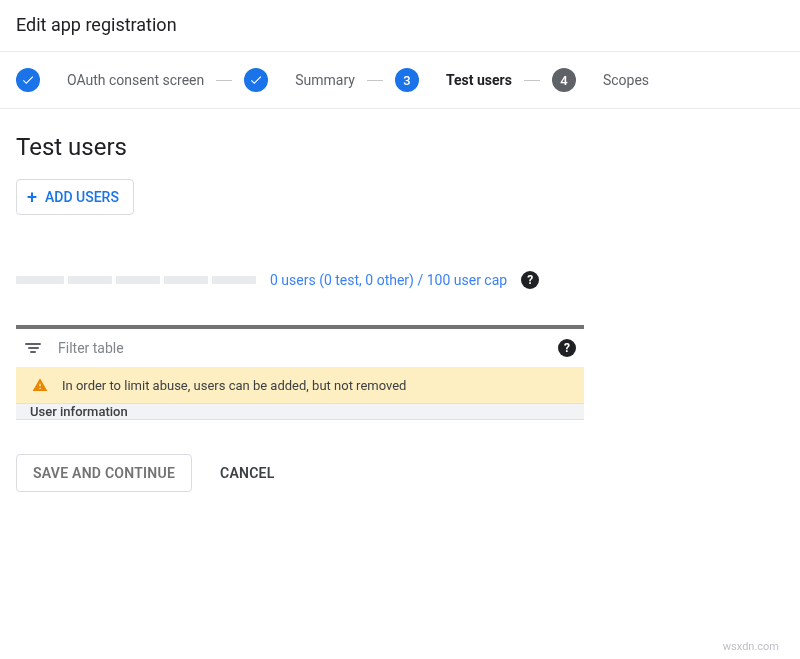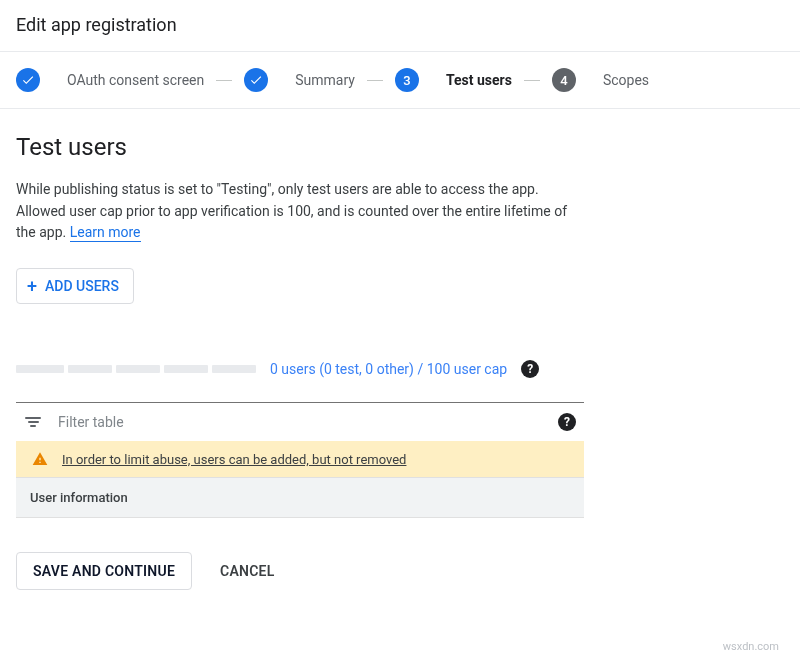--- a/index.html
+++ b/index.html
@@ -117,22 +117,22 @@
     background: #202124;
     color: #fff;
     display: inline-flex;
     align-items: center;
     justify-content: center;
     font-size: 12px;
     font-weight: 700;
     cursor: pointer;
   }
   .table-wrap {
-    border-top: 1px solid #737373;
-    margin-top: 24px;
+    border-top: 4px solid #737373;
+    margin-top: 36px;
   }
   .filter-row {
     display: flex;
     align-items: center;
     padding: 10px 8px;
     gap: 14px;
   }
   .filter-icon { display:flex; flex-direction:column; gap:2px; align-items:center; width:18px;}
   .filter-icon span { display:block; height:2px; background:#5f6368; border-radius:1px;}
   .filter-icon span:nth-child(1){width:16px;}
@@ -148,47 +148,46 @@
   }
   .filter-input::placeholder { color: #80868b; }
   .warning-row {
     background: #feefc3;
     display: flex;
     align-items: center;
     gap: 14px;
     padding: 10px 16px;
     font-size: 13px;
     color: #3c4043;
-    text-decoration: underline;
   }
   .warn-icon svg { width:16px; height:16px; display:block; }
   .table-header {
     background: #f1f3f4;
-    padding: 12px 14px;
+    padding: 0 14px;
     font-size: 13px;
     font-weight: 500;
     color: #3c4043;
     border-top:1px solid #e0e0e0;
     border-bottom:1px solid #e0e0e0;
   }
   .empty-row {
     padding: 10px 14px;
     color: #5f6368;
     font-size: 14px;
     border-bottom: 1px solid #e8eaed;
   }
   .actions {
     display: flex;
     gap: 12px;
     margin-top: 34px;
   }
   .primary-btn {
     border: 1px solid #dadce0;
     background: #fff;
-    color: #0f172a;
+    color: #737373;
     font-weight: 600;
     font-size: 14px;
     padding: 10px 16px;
     border-radius: 4px;
     cursor: pointer;
     font-family: inherit;
     letter-spacing: 0.25px;
   }
   .text-btn {
     border: none;
@@ -246,23 +245,20 @@
     <div class="step-connector"></div>
 
     <div class="step step-pending">
       <div class="step-circle">4</div>
       <span class="step-label">Scopes</span>
     </div>
   </div>
 
   <div class="content">
     <h2>Test users</h2>
-    <p class="desc">
-      <span>While publishing status is set to "Testing", only test users are able to access the app. Allowed user cap prior to app verification is 100, and is counted over the entire lifetime of the app. </span><a href="#">Learn more</a>
-    </p>
 
     <button class="add-btn">
       <span class="plus">+</span>
       <span>ADD USERS</span>
     </button>
 
     <div class="quota-row">
       <div class="quota-bar">
         <div class="quota-seg"></div>
         <div class="quota-seg"></div>

